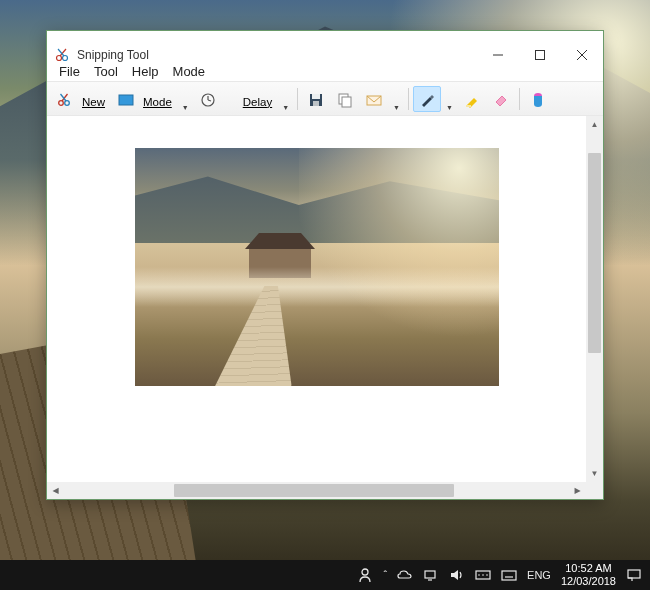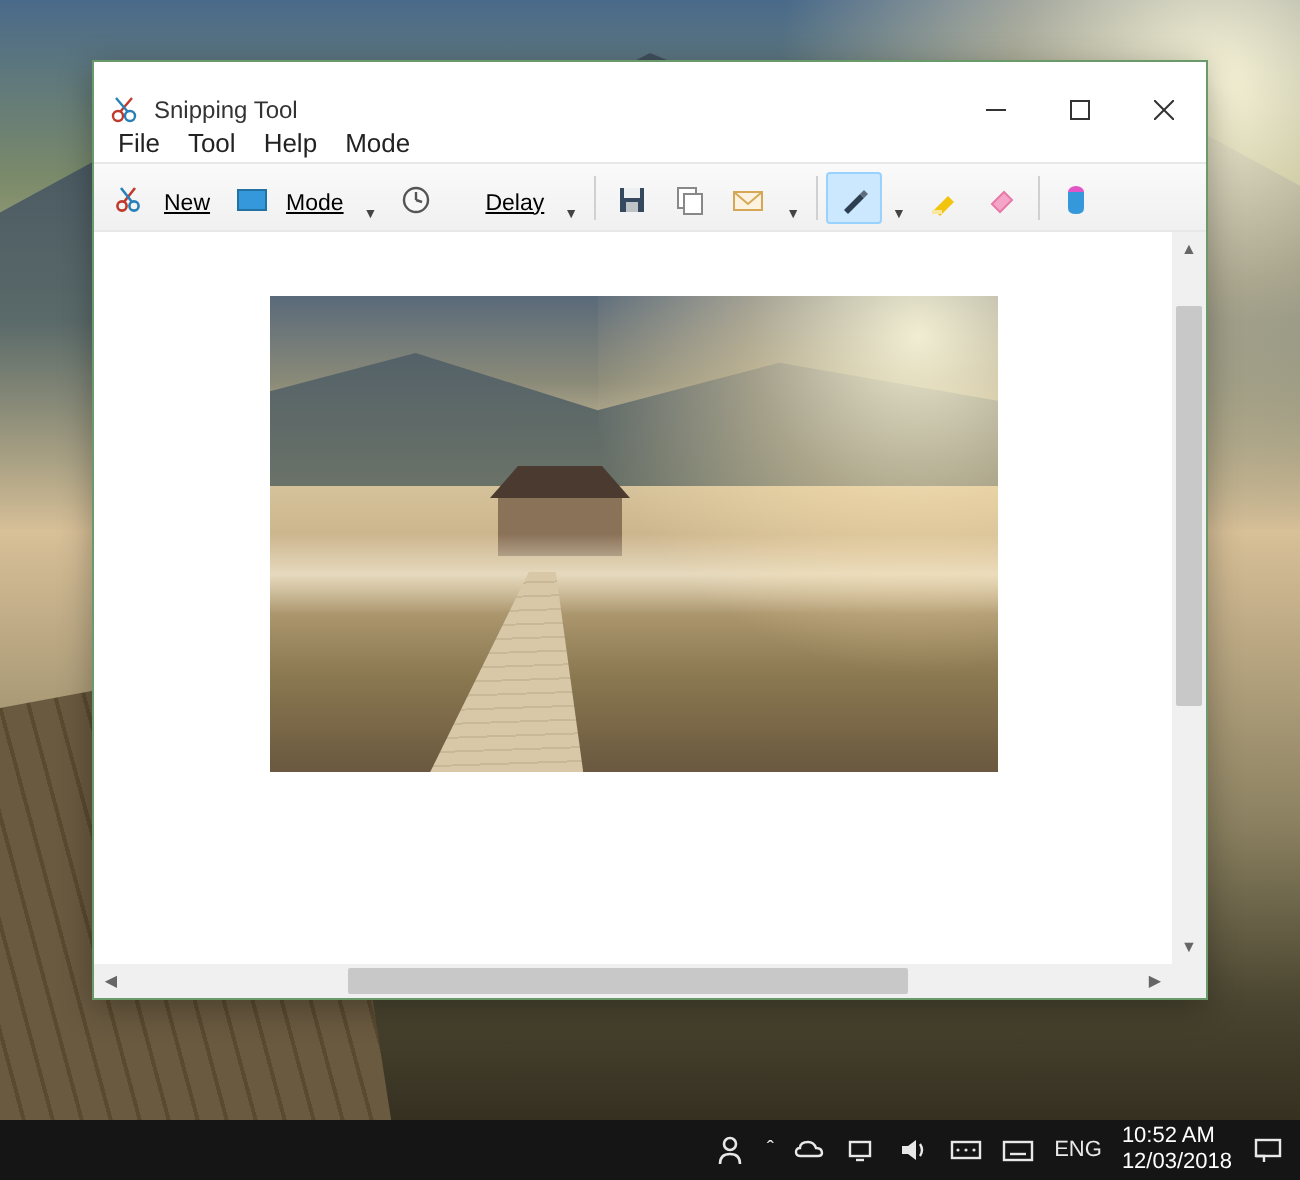--- a/index.html
+++ b/index.html
@@ -79,21 +79,21 @@
   .vscroll .thumb { position:absolute; left:2px; right:2px; top:20px; height:200px; background:#c8c8c8; border-radius:1px; }
   .hscroll { position:absolute; left:0; right:17px; bottom:0; height:17px; background:#f0f0f0; display:flex; }
   .hscroll .arrow { width:17px; display:flex; align-items:center; justify-content:center; font-size:8px; color:#666; cursor:pointer; }
   .hscroll .track { flex:1; position:relative; }
   .hscroll .thumb { position:absolute; top:2px; bottom:2px; left:110px; width:280px; background:#c8c8c8; border-radius:1px; }
   .corner { position:absolute; right:0; bottom:0; width:17px; height:17px; background:#f0f0f0; }
   
   
   .taskbar { position:absolute; left:0; right:0; bottom:0; height:30px; background:#151515; display:flex; align-items:center; justify-content:flex-end; color:#fff; font-size:11px; padding:0 8px; gap:10px; }
   .tray-icon { display:flex; align-items:center; justify-content:center; cursor:pointer; color:#e8e8e8; }
-  .taskbar .clock { text-align:left; line-height:13px; font-size:11px; }
+  .taskbar .clock { text-align:center; line-height:13px; font-size:11px; }
   
   svg { display:block; }
 </style>
 </head>
 <body>
 
 <div class="wallpaper">
   <div class="mtn"></div>
   <div class="sun"></div>
 </div>

